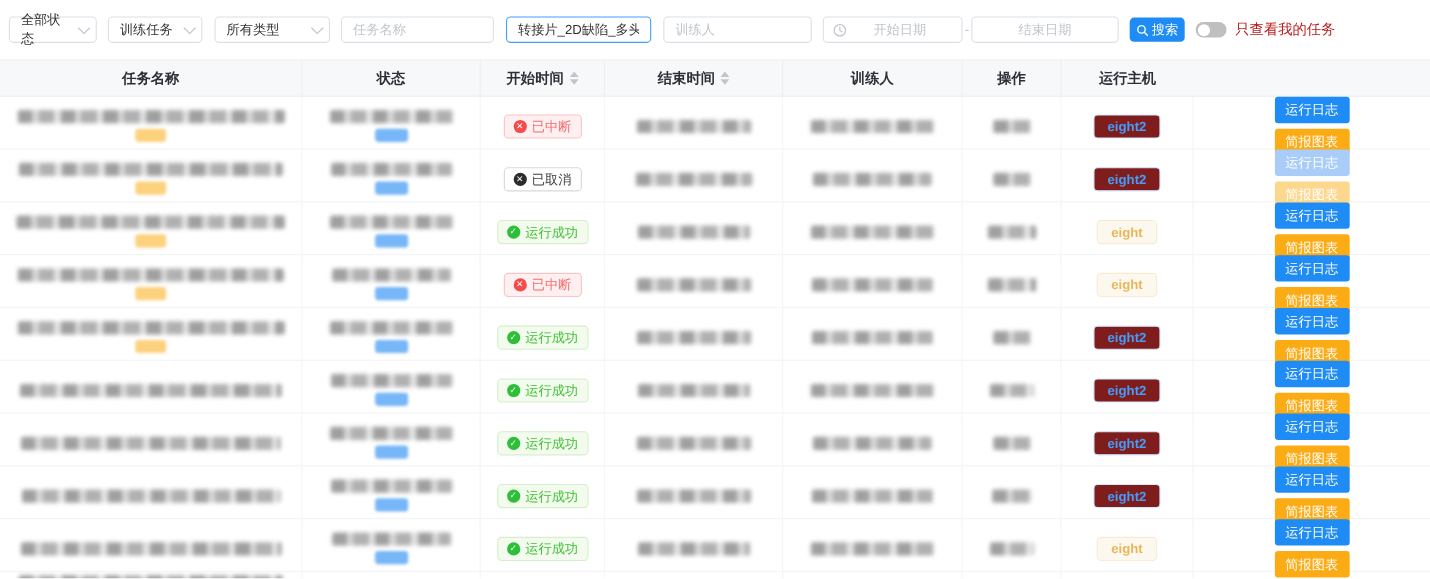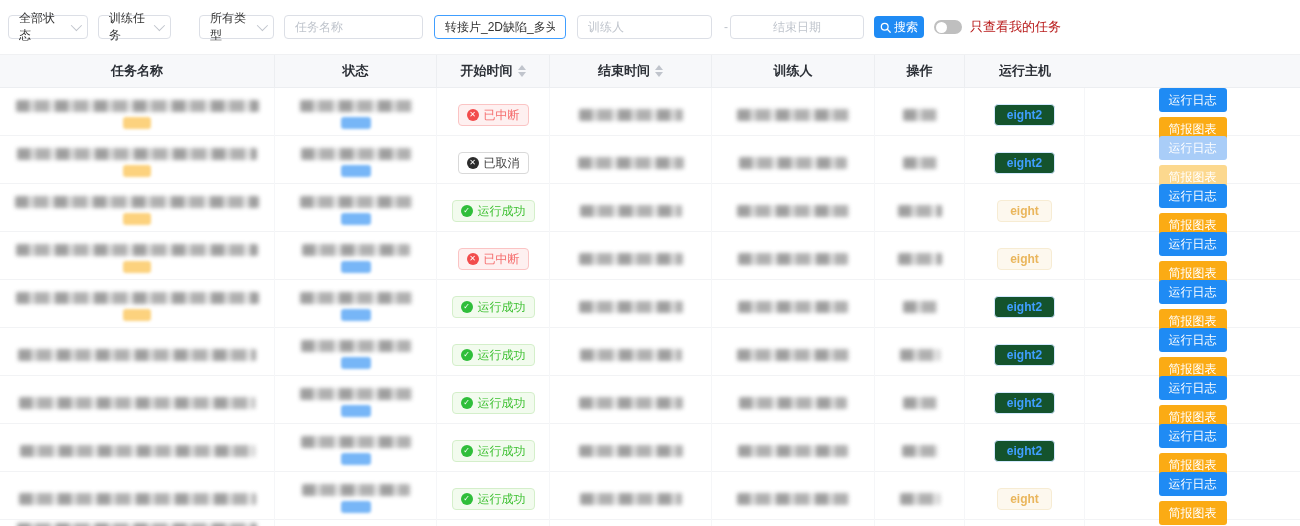--- a/index.html
+++ b/index.html
@@ -13,22 +13,22 @@
   .sel{
     height:24px;box-sizing:border-box;border:1px solid #dcdfe6;border-radius:4px;
     display:flex;align-items:center;justify-content:space-between;
     padding:0 8px 0 10px;font-size:12px;color:#333;background:#fff;cursor:pointer;
   }
   .sel .chev{
     width:7px;height:7px;border-right:1.5px solid #c0c4cc;border-bottom:1.5px solid #c0c4cc;
     transform:rotate(45deg) translateY(-2px);margin-left:6px;flex:none;
   }
   .w80{width:80px;margin-right:10px;justify-content:flex-end;}
-  .w87a{width:73px;margin-right:28px;}
-  .w87b{width:75px;margin-right:10px;}
+  .w87a{width:86px;margin-right:11px;}
+  .w87b{width:105px;margin-right:10px;}
   .inp{
     height:24px;box-sizing:border-box;border:1px solid #dcdfe6;border-radius:4px;
     padding:0 10px;font-size:12px;color:#333;outline:none;background:#fff;
     font-family:inherit;
   }
   .inp::placeholder{color:#bfc4cc;}
   .inp.focused{border-color:#409eff;}
   .w139{width:139px;margin-right:11px;}
   .w132{width:132px;margin-right:11px;text-align:left;}
   .w135{width:135px;margin-right:10px;}
@@ -93,21 +93,21 @@
   .badge.interrupted .bicon{background:#f24c4c;}
   .badge.cancelled{color:#404040;background:#fff;border-color:#d9d9d9;}
   .badge.cancelled .bicon{background:#2c2c2c;}
   .badge.success{color:#3fc133;background:#f2fbee;border-color:#d4efca;}
   .badge.success .bicon{background:#2fbe3a;}
   
   .hosttag{
     height:22px;padding:0 12px;box-sizing:border-box;display:inline-flex;align-items:center;
     border-radius:4px;border:1px solid;font-size:12px;font-weight:700;
   }
-  .hosttag.blue{color:#409eff;background:#14532d;border-color:#d3e8ff;}
+  .hosttag.blue{color:#409eff;background:#7f1d1d;border-color:#d3e8ff;}
   .hosttag.yellow{color:#eab65c;background:#fdf8ee;border-color:#f7ecd3;}
   
   .abtn{
     height:24px;padding:0 10px;border:none;border-radius:3px;color:#fff;font-size:12px;
     cursor:pointer;font-family:inherit;
   }
   .abtn.log{background:#1f8bf4;}
   .abtn.report{background:#fbab14;}
   .tr.disabled .abtn.log{background:#a9cdf8;}
   .tr.disabled .abtn.report{background:#fcd88e;}
@@ -127,20 +127,29 @@
     <span>训练任务</span>
     <span class="chev"></span>
   </div>
   <div class="sel w87b">
     <span>所有类型</span>
     <span class="chev"></span>
   </div>
   <input class="inp w139" placeholder="任务名称" style="">
   <input class="inp w132 focused" value="转接片_2D缺陷_多头模型" style="">
   <input class="inp w135" placeholder="训练人" style="">
+  <div class="date-box date-start">
+    <span class="clock-icon">
+      <svg width="13" height="13" viewBox="0 0 14 14">
+          <circle cx="7" cy="7" r="5.6" fill="none" stroke="#c0c4cc" stroke-width="1.2"></circle>
+          <path d="M7 4v3.2l2.2 1.3" fill="none" stroke="#c0c4cc" stroke-width="1.2" stroke-linecap="round"></path>
+        </svg>
+    </span>
+    <span class="ph">开始日期</span>
+  </div>
   <span class="dash">-</span>
   <div class="date-box date-end">
     <span class="ph">结束日期</span>
   </div>
   <button class="search-btn">
     <span style="display:flex;align-items:center;">
       <svg width="11" height="11" viewBox="0 0 14 14">
           <circle cx="6" cy="6" r="4.3" fill="none" stroke="#fff" stroke-width="1.6"></circle>
           <path d="M9.3 9.3L13 13" stroke="#fff" stroke-width="1.6" stroke-linecap="round"></path>
         </svg>

